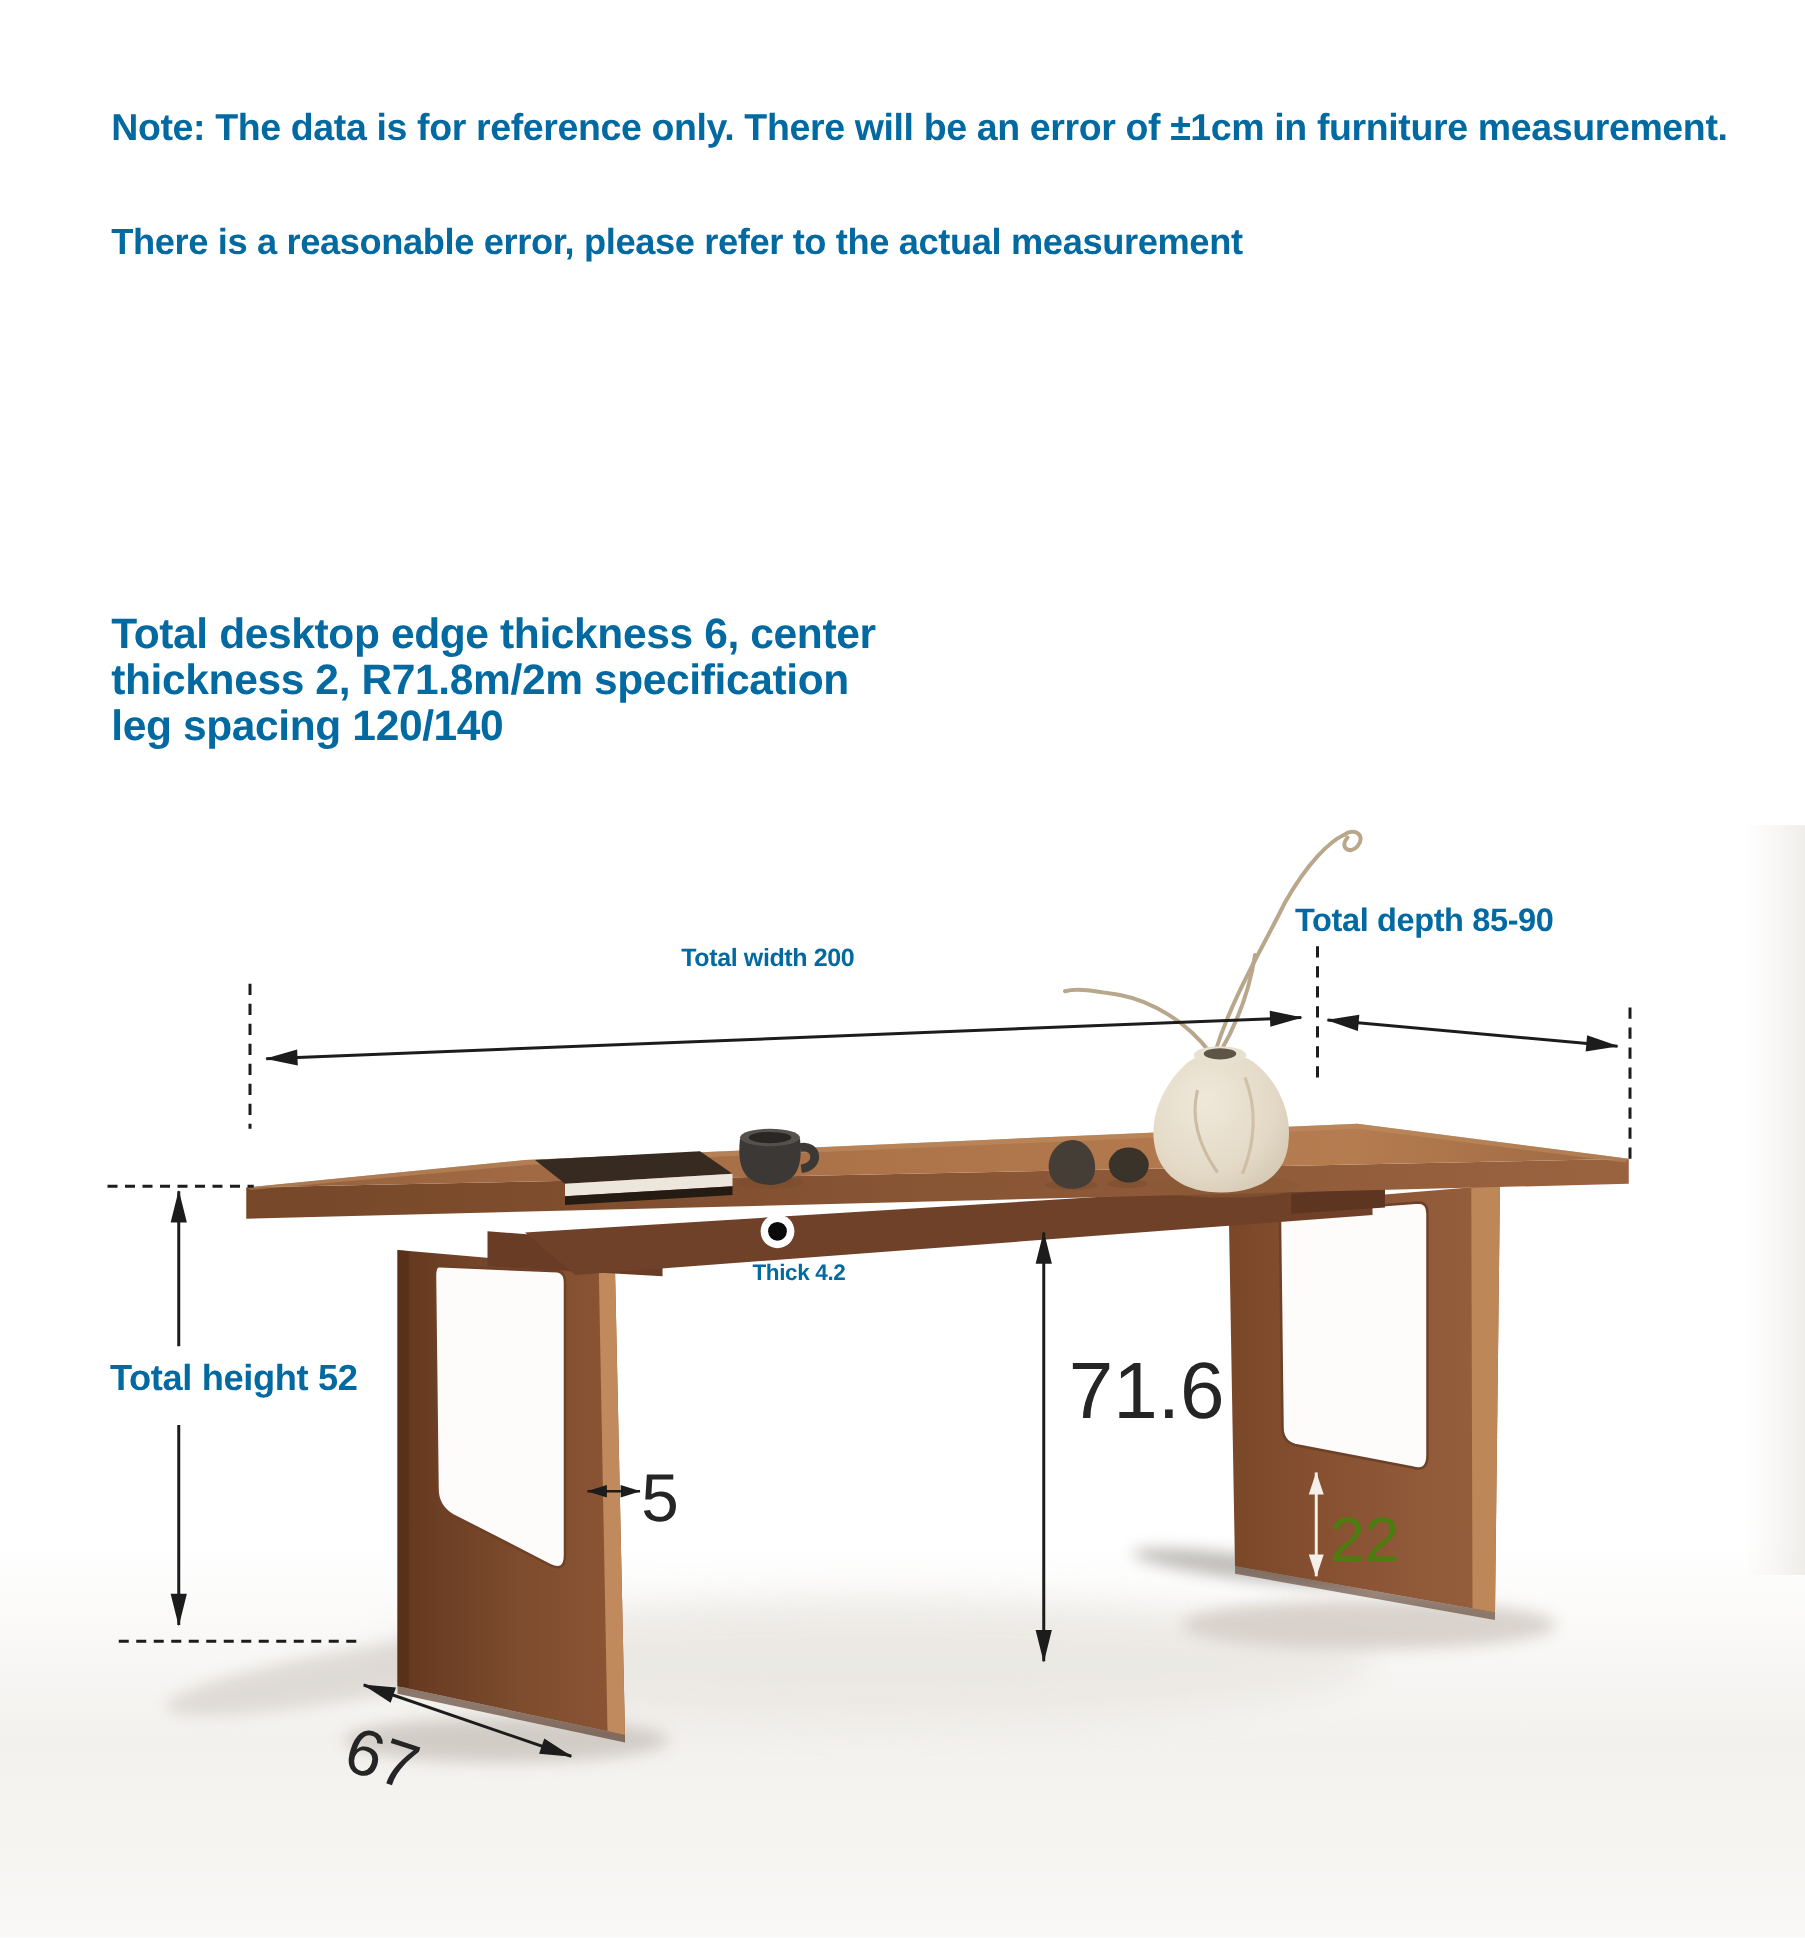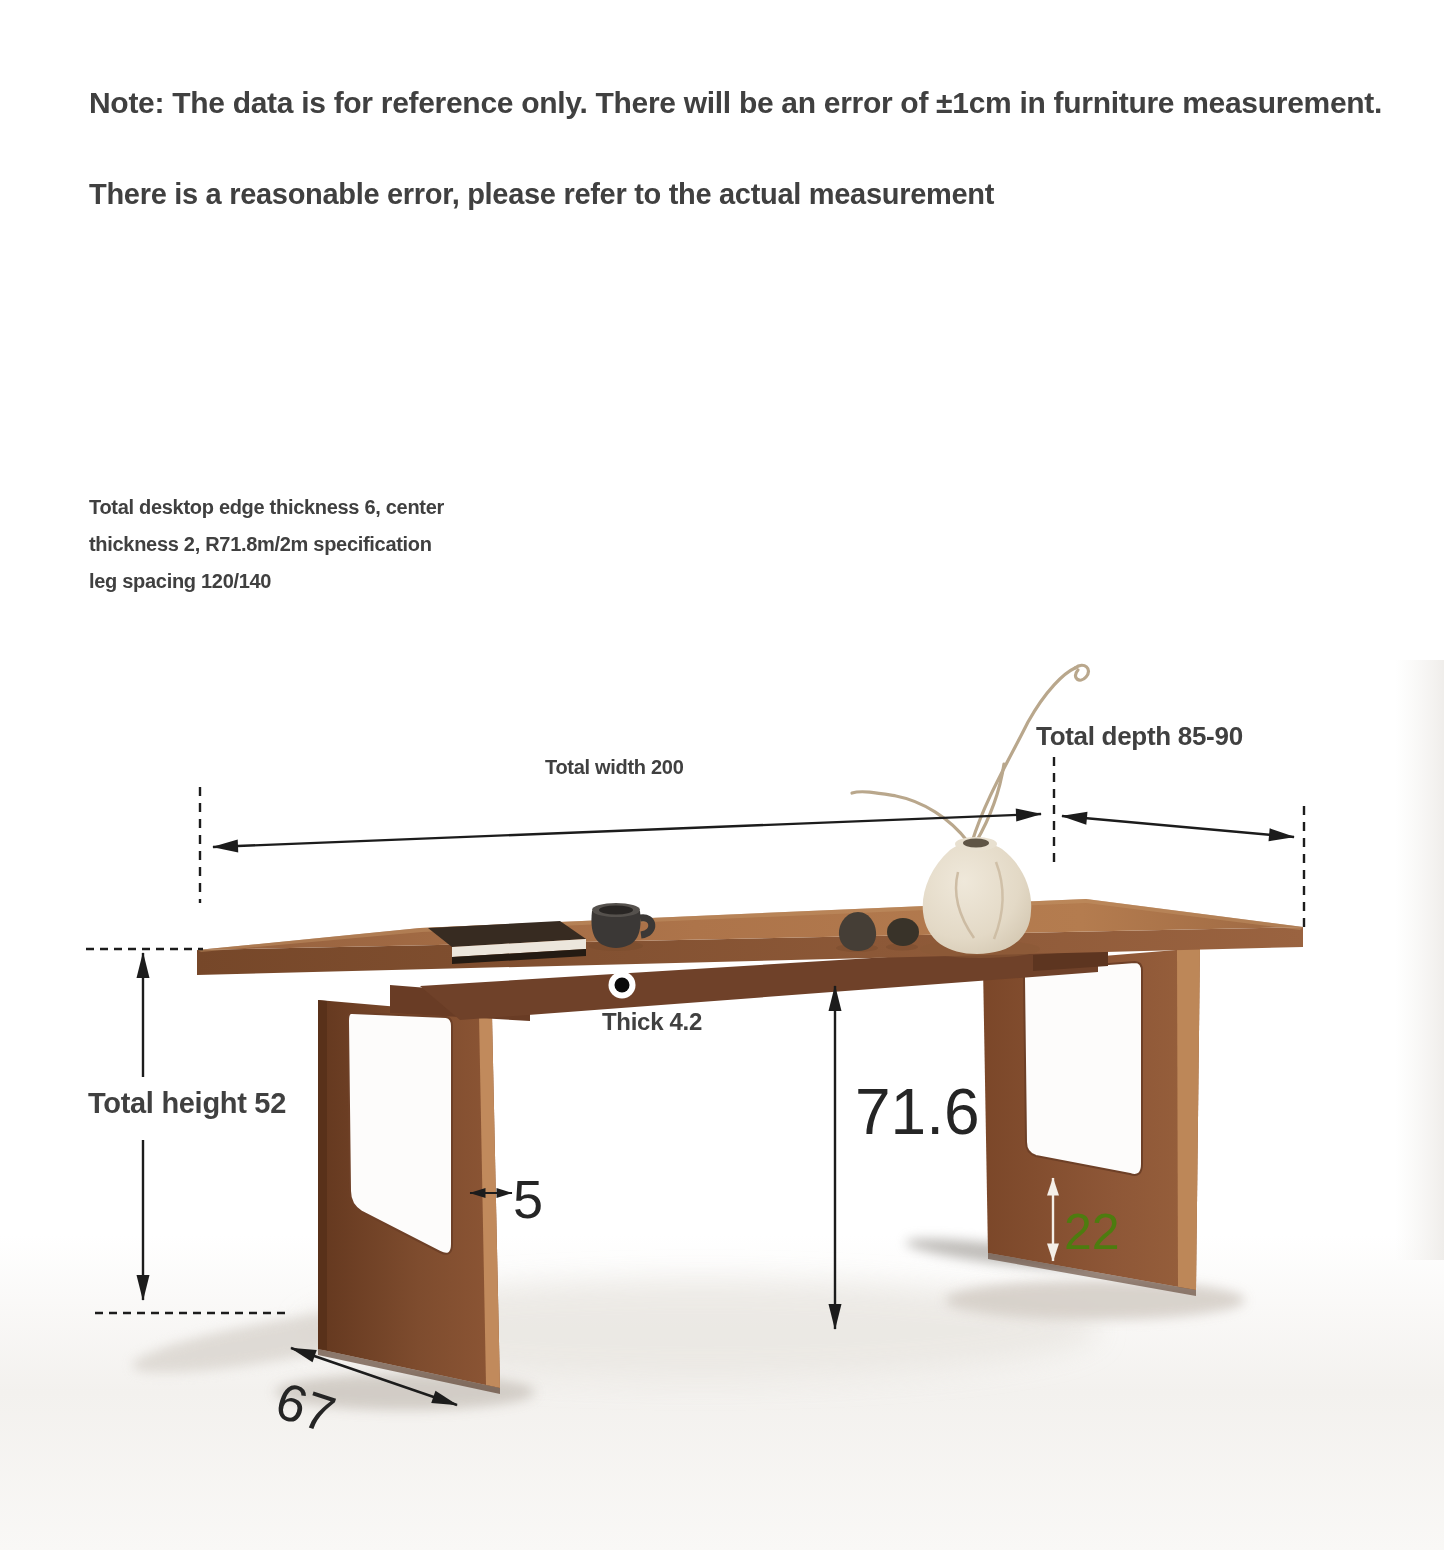--- a/index.html
+++ b/index.html
@@ -1,28 +1,28 @@
 <!DOCTYPE html>
 <html><head>
 <meta charset="utf-8">
 <style>
   html,body{margin:0;padding:0;background:#fff;}
   .canvas{
     position:relative;width:1444px;height:1550px;background:#ffffff;
     font-family:"Liberation Sans", sans-serif;overflow:hidden;
   }
-  .txt{position:absolute;color:#404040;white-space:nowrap;line-height:1.15;}
+  .txt{position:absolute;color:#0369a1;white-space:nowrap;line-height:1.15;}
   .b{font-weight:bold;letter-spacing:-0.3px;}
   .note1{left:89px;top:86px;font-size:30px;}
   .note2{left:89px;top:178px;font-size:29px;}
   .units{left:89px;top:268px;font-size:31px;}
-  .spec{left:89px;top:489px;font-size:20px;line-height:37px;}
+  .spec{left:89px;top:489px;font-size:34px;line-height:37px;}
   .lbl-width{left:545px;top:756px;font-size:20px;}
   .lbl-depth{left:1036px;top:722px;font-size:26px;}
-  .lbl-thick{left:602px;top:1008px;font-size:24px;}
+  .lbl-thick{left:602px;top:1008px;font-size:18px;}
   .lbl-height{left:88px;top:1087px;font-size:29px;}
   .num{font-weight:400;color:#252525;line-height:1;}
   .n716{left:855px;top:1080px;font-size:64px;}
   .n5{left:513px;top:1172px;font-size:54px;}
   .n22{left:1064px;top:1207px;font-size:50px;color:#4d7c0f;}
   .n67{left:286px;top:1374px;font-size:52px;transform:rotate(18deg);transform-origin:left top;}
   svg{position:absolute;left:0;top:0;}
 </style>
 </head>
 <body>

